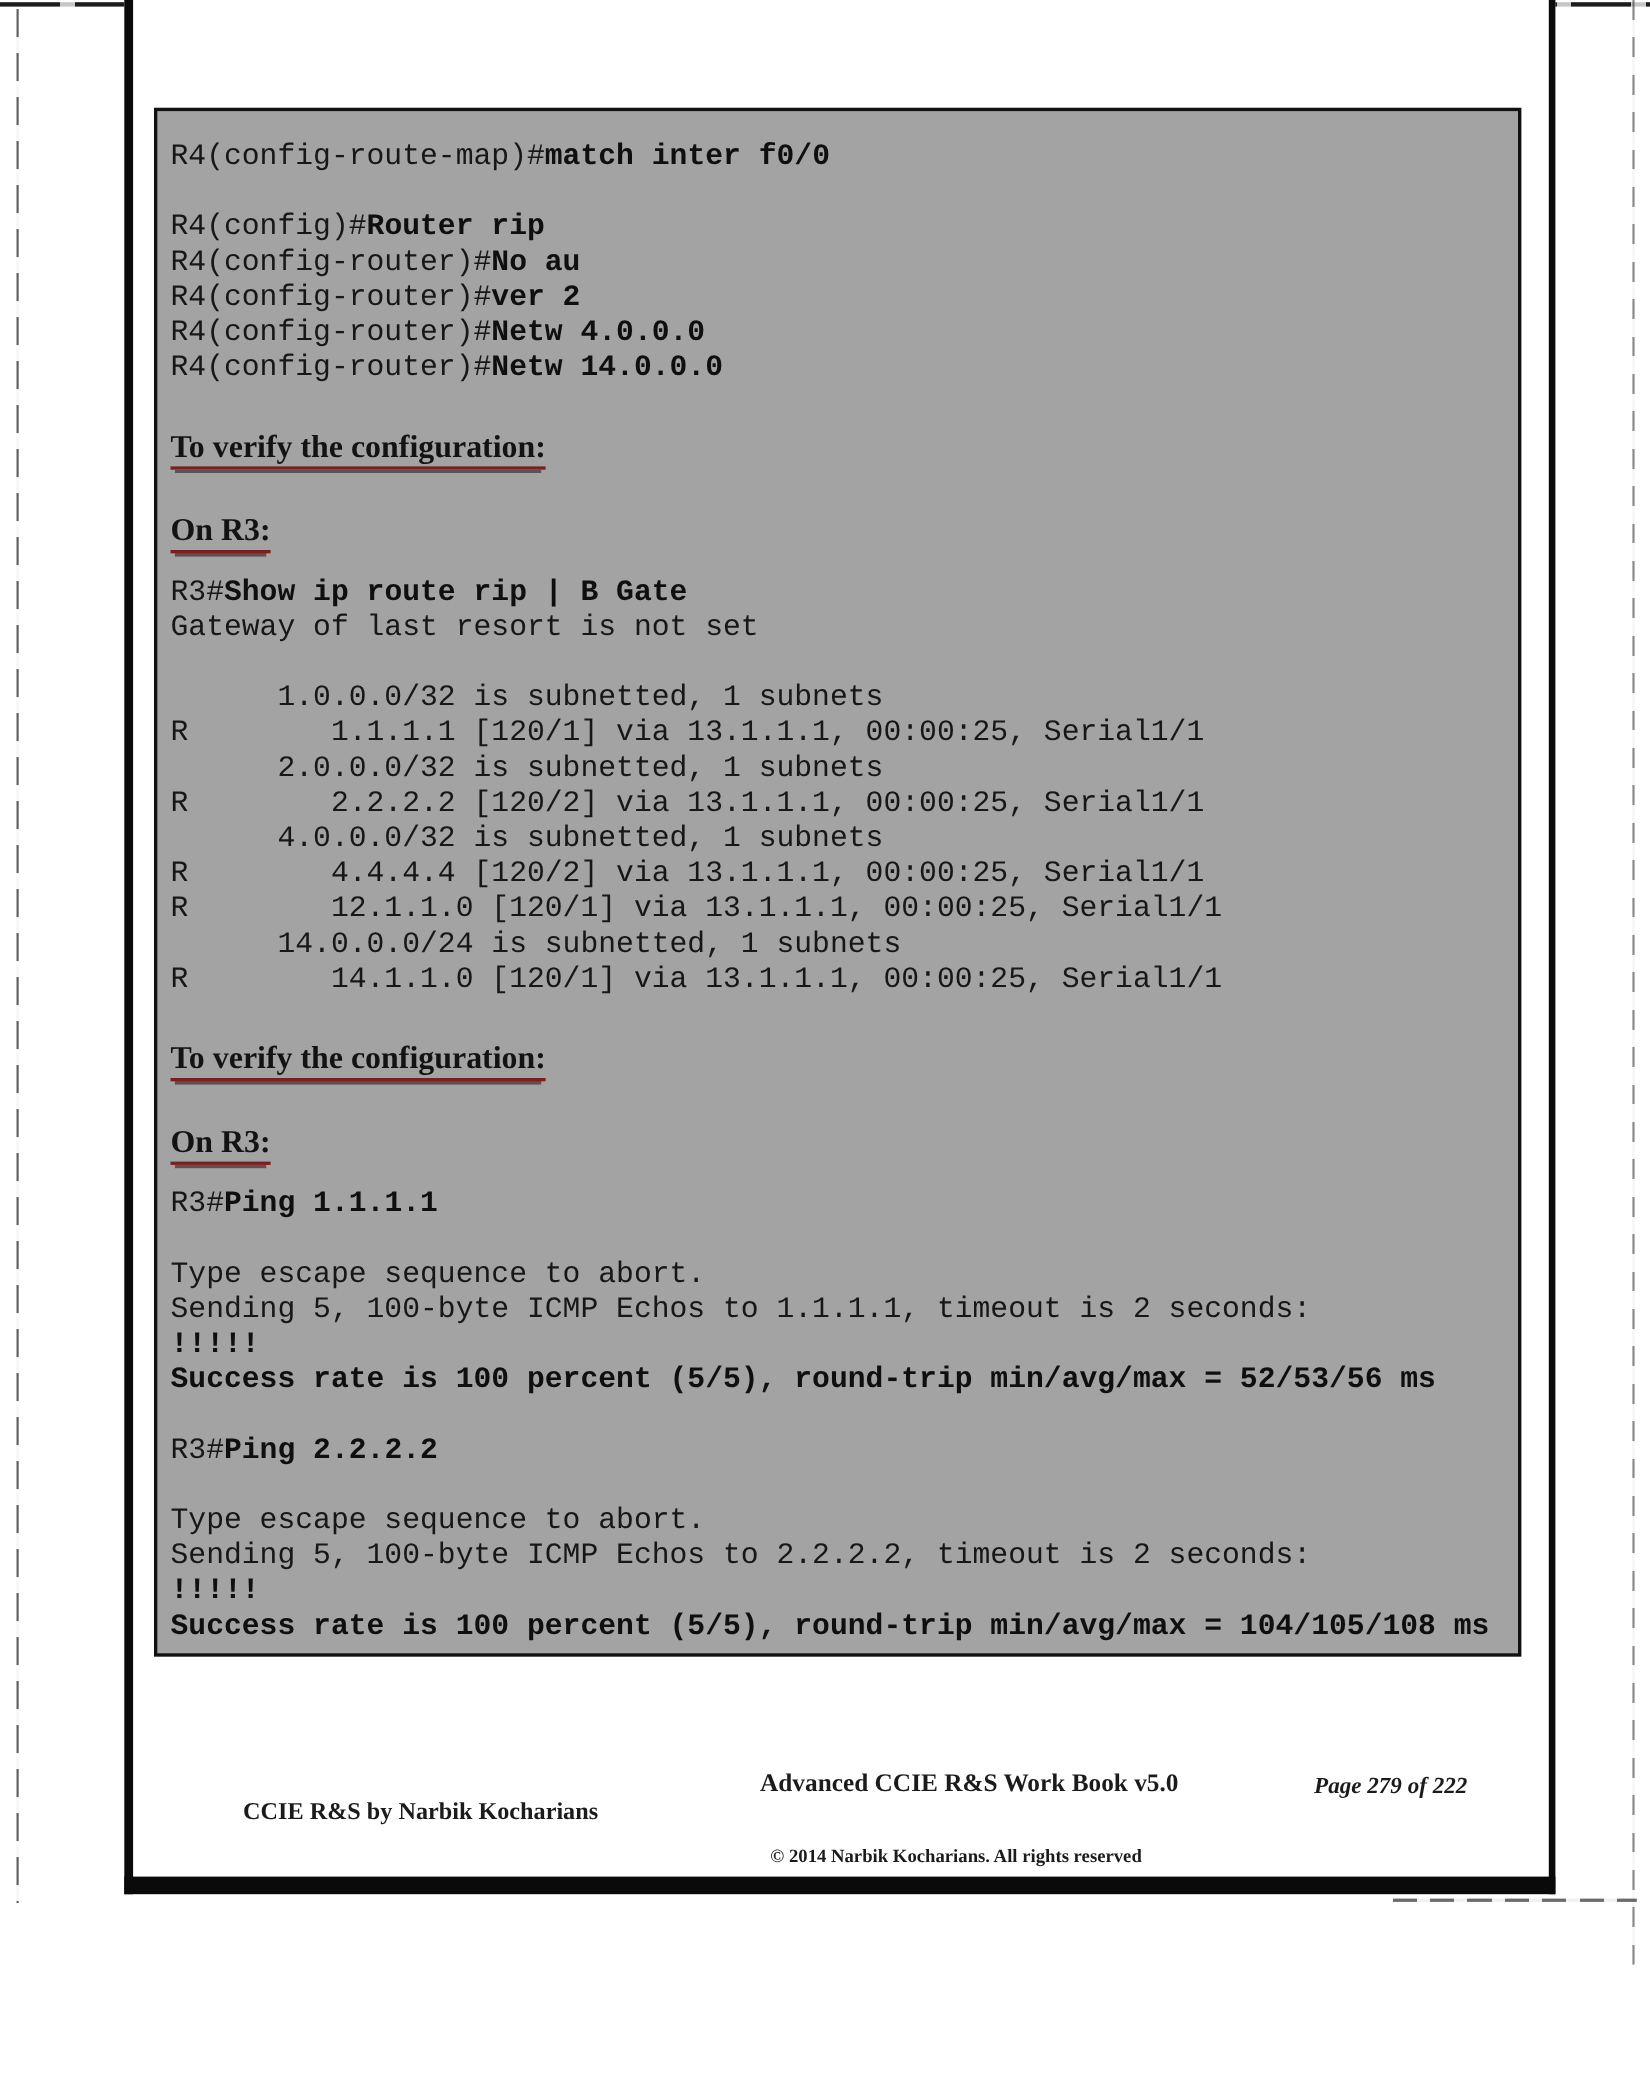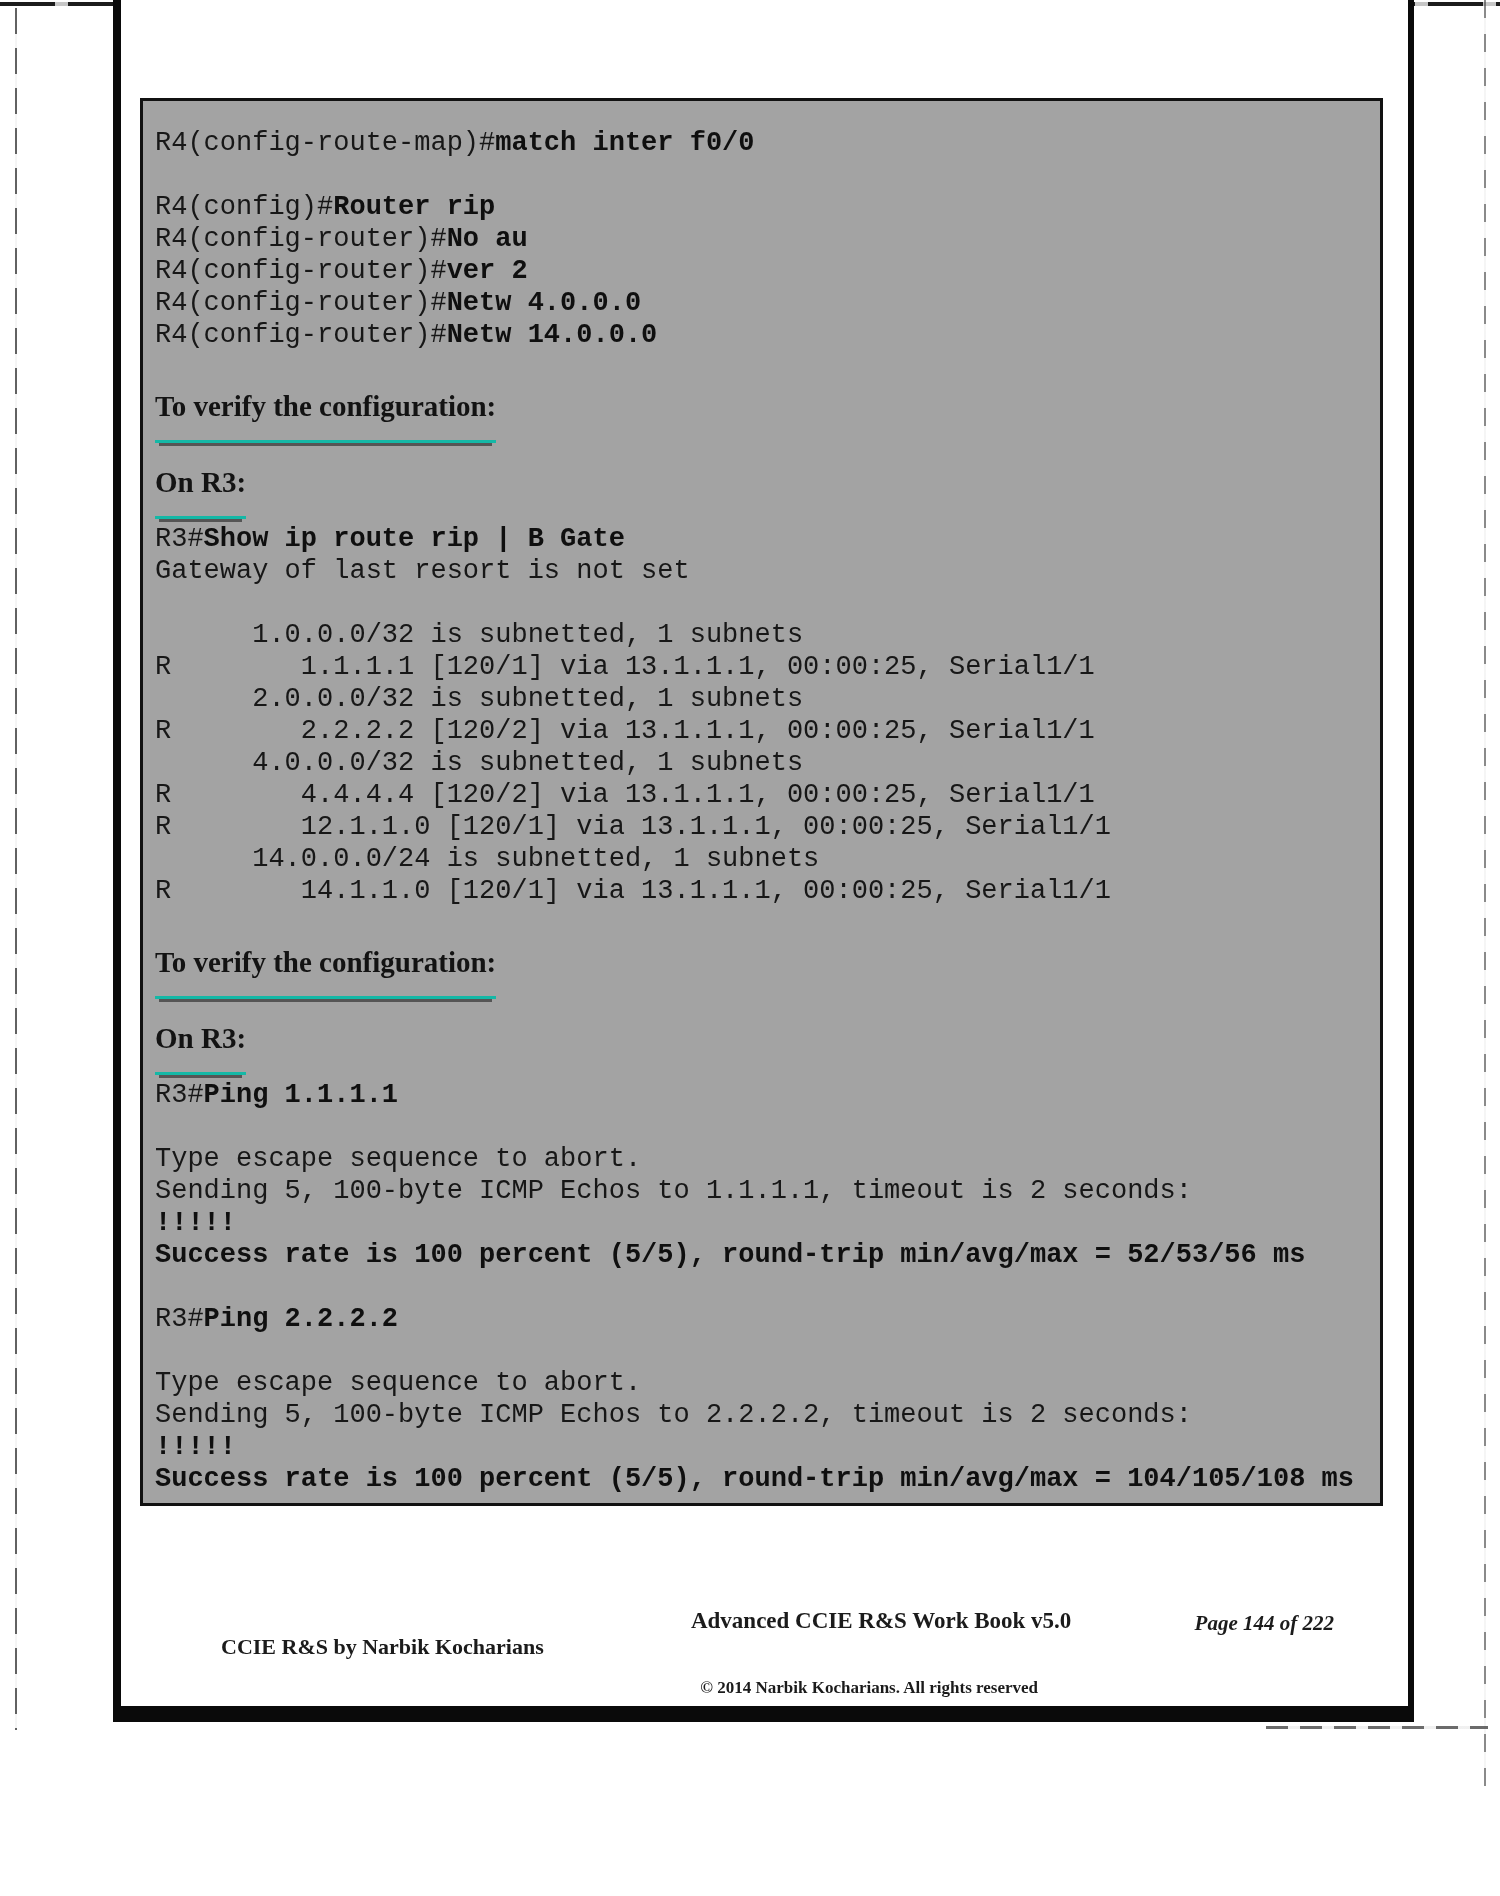--- a/index.html
+++ b/index.html
@@ -83,23 +83,23 @@
 
   .heading {
     margin: 34px 0 20px 0;
     font-family: "Liberation Serif", "DejaVu Serif", serif;
     font-weight: bold;
     font-size: 29px;
     line-height: 42px;
     color: #131313;
   }
   .heading-underline {
-    border-bottom: 3px solid #14b8a6;
+    border-bottom: 3px solid #7f1d1d;
     box-shadow: 0 7px 0 -4px rgba(22,22,22,0.55);
-    padding-bottom: 18px;
+    padding-bottom: 2px;
   }
 
   
   .page-footer {
     position: absolute;
     left: 121px; top: 1606px;
     width: 1287px;
     display: flex;
     justify-content: space-between;
     align-items: flex-start;
@@ -184,14 +184,14 @@
     <div class="line cmd">!!!!!</div>
     <div class="line cmd">Success rate is 100 percent (5/5), round-trip min/avg/max = 104/105/108 ms</div>
   </div>
 
 <div class="page-footer">
   <div class="footer-left">CCIE R&amp;S by Narbik Kocharians</div>
   <div class="footer-center">
     <div class="footer-center-title">Advanced CCIE R&amp;S Work Book v5.0</div>
     <div class="footer-center-copyright">© 2014 Narbik Kocharians. All rights reserved</div>
   </div>
-  <div class="footer-right">Page 144 of 222</div>
+  <div class="footer-right">Page 279 of 222</div>
 </div>
 
 </body></html>

